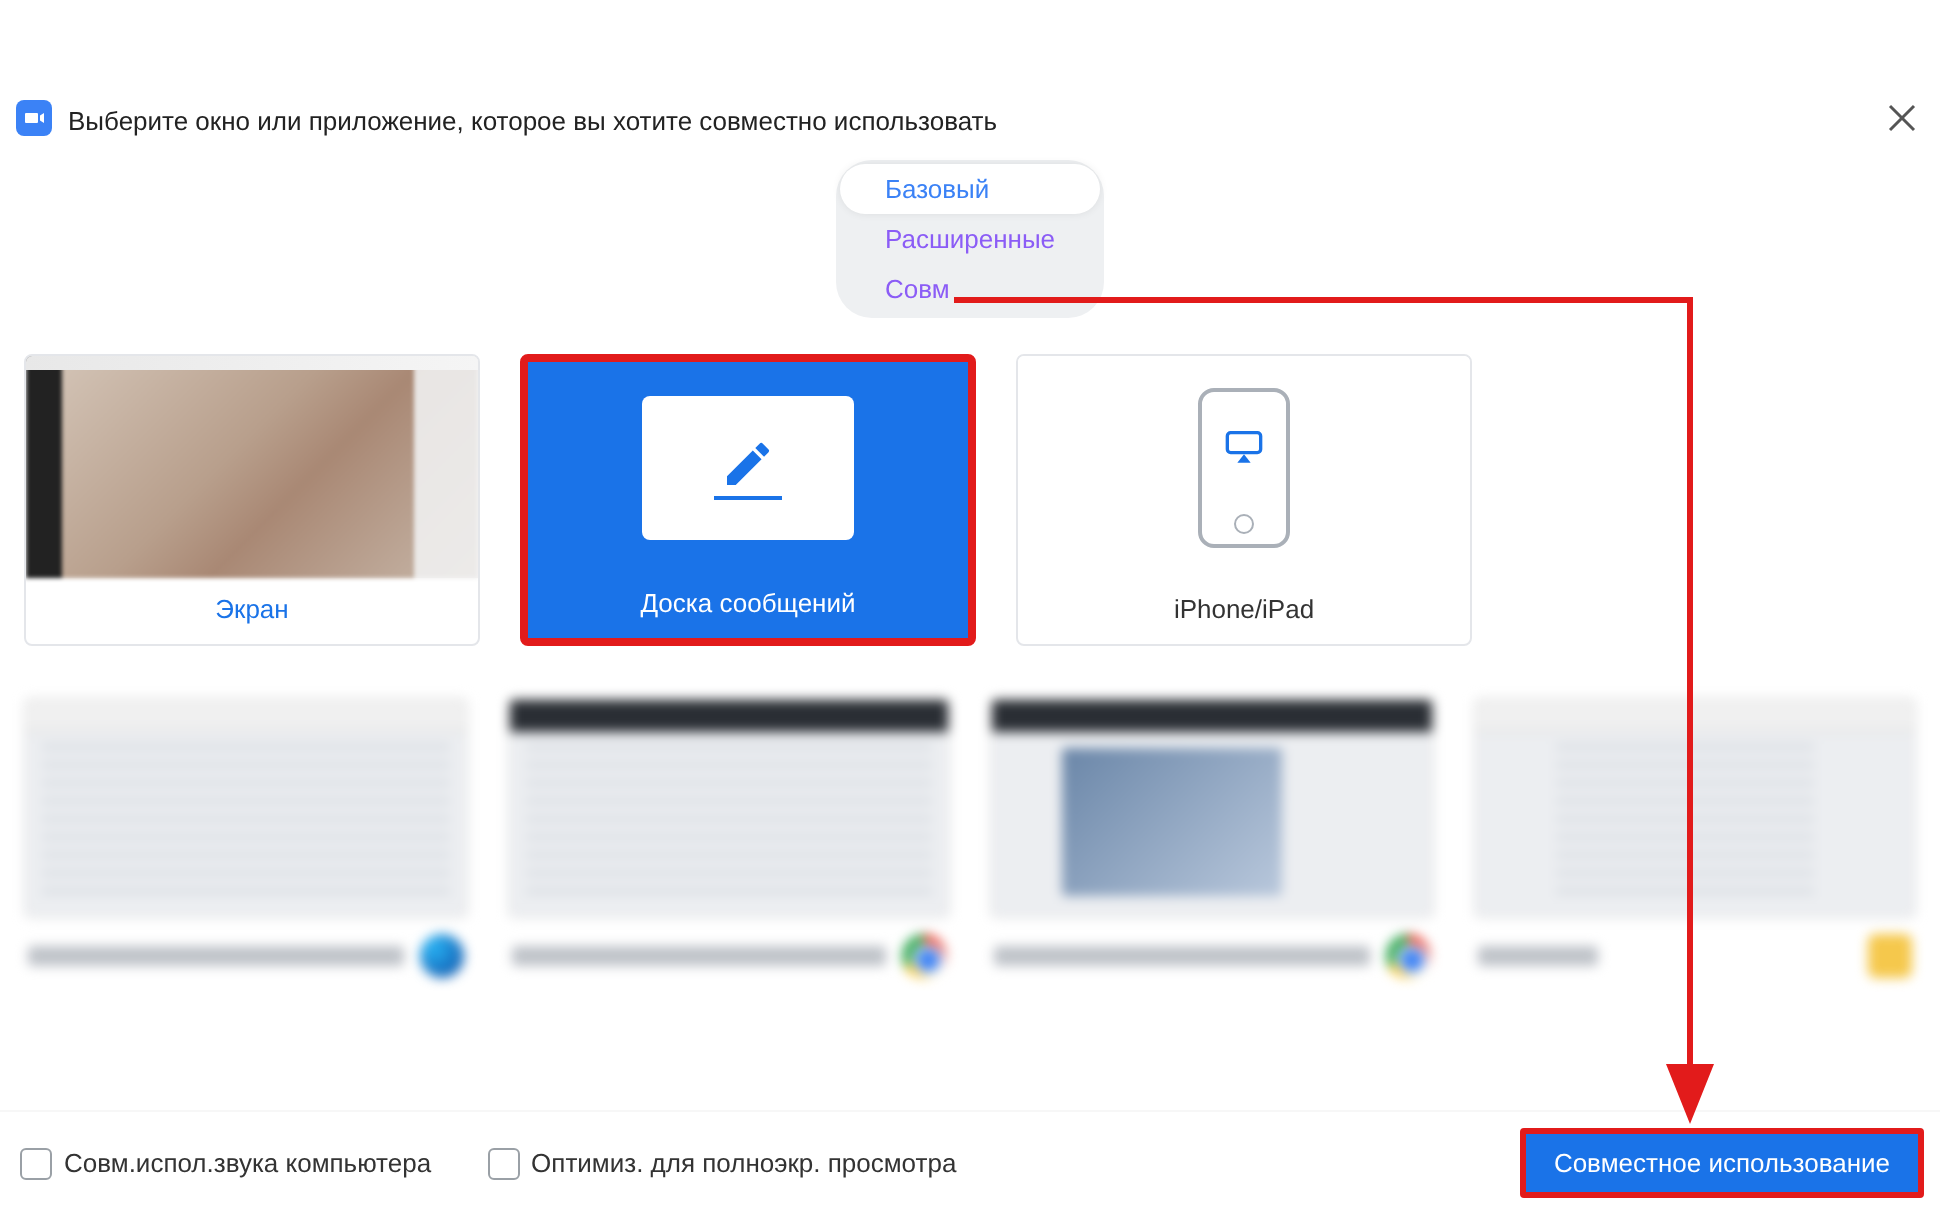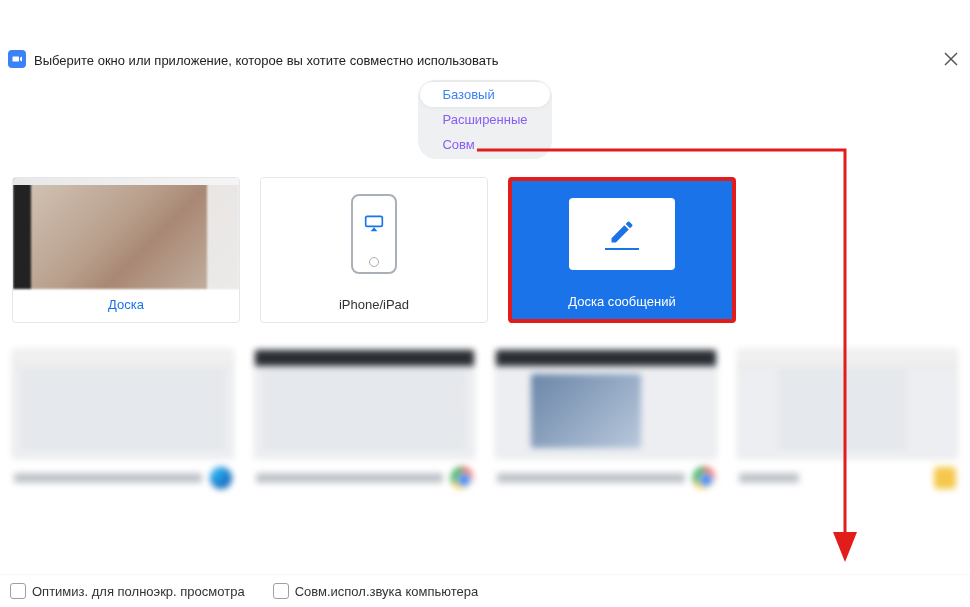--- a/index.html
+++ b/index.html
@@ -278,45 +278,45 @@
   </div>
 </div>
 
 <div class="options-row">
 
   <div class="option-card">
     <div class="option-preview">
       <div class="screen-chrome"></div>
       <div class="screen-preview"></div>
     </div>
-    <div class="option-label" style="color:#1a73e8;font-weight:500">Доска</div>
+    <div class="option-label" style="color:#1a73e8;font-weight:500">Экран</div>
+  </div>
+
+  <div class="option-card selected">
+    <div class="option-preview" style="background:#1a73e8">
+      <div class="whiteboard-box">
+        <svg class="pencil-icon" width="28" height="28" viewBox="0 0 24 24" fill="currentColor">
+            <path d="M3 17.25V21h3.75L17.81 9.94l-3.75-3.75L3 17.25zM20.71 7.04a1 1 0 0 0 0-1.41l-2.34-2.34a1 1 0 0 0-1.41 0l-1.83 1.83 3.75 3.75 1.83-1.83z"></path>
+          </svg>
+        <div class="pencil-underline"></div>
+      </div>
+    </div>
+    <div class="option-label">Доска сообщений</div>
   </div>
 
   <div class="option-card">
     <div class="option-preview" style="background:#fff">
       <div class="phone-outline">
         <svg class="airplay-icon" width="20" height="18" viewBox="0 0 24 20" fill="none" stroke="#1a73e8" stroke-width="2">
           <rect x="2" y="2" width="20" height="12" rx="2"></rect>
           <path d="M8 20l4-5 4 5z" fill="#1a73e8" stroke="none"></path>
         </svg>
       </div>
     </div>
     <div class="option-label">iPhone/iPad</div>
-  </div>
-
-  <div class="option-card selected">
-    <div class="option-preview" style="background:#1a73e8">
-      <div class="whiteboard-box">
-        <svg class="pencil-icon" width="28" height="28" viewBox="0 0 24 24" fill="currentColor">
-            <path d="M3 17.25V21h3.75L17.81 9.94l-3.75-3.75L3 17.25zM20.71 7.04a1 1 0 0 0 0-1.41l-2.34-2.34a1 1 0 0 0-1.41 0l-1.83 1.83 3.75 3.75 1.83-1.83z"></path>
-          </svg>
-        <div class="pencil-underline"></div>
-      </div>
-    </div>
-    <div class="option-label">Доска сообщений</div>
   </div>
 </div>
 
 <div class="apps-row">
   <div class="app-card">
     <div class="app-thumb white">
         <div class="bar"></div>
         <div class="content-lines"></div>
       </div>
     <div class="app-meta">
@@ -365,20 +365,21 @@
       <polygon points="0 0, 10 4, 0 8" fill="#e21b1b"></polygon>
     </marker>
   </defs>
   <path d="M 0 2 L 368 2 L 368 408" stroke="#e21b1b" stroke-width="3" fill="none" marker-end="url(#arrowhead)"></path>
 </svg>
 
 <div class="footer">
   <div class="footer-left">
     <label class="checkbox-wrap">
       <span class="checkbox"></span>
-      <span>Оптимиз. для полноэкр. просмотра</span>
+      <span>Совм.испол.звука компьютера</span>
     </label>
     <label class="checkbox-wrap">
       <span class="checkbox"></span>
-      <span>Совм.испол.звука компьютера</span>
+      <span>Оптимиз. для полноэкр. просмотра</span>
     </label>
   </div>
+  <button class="share-button">Совместное использование</button>
 </div>
 
 </body></html>

